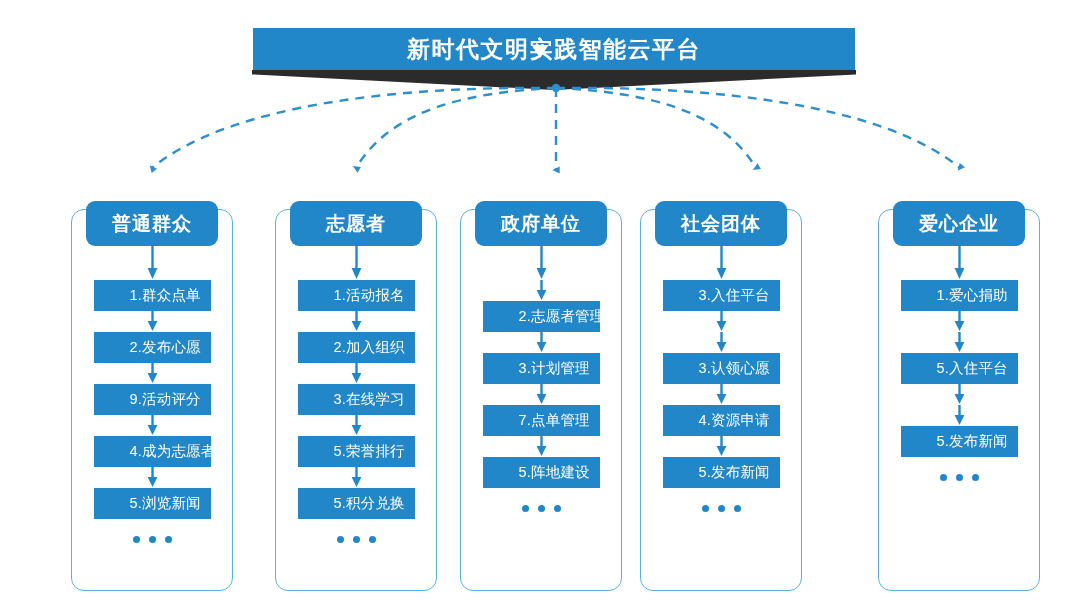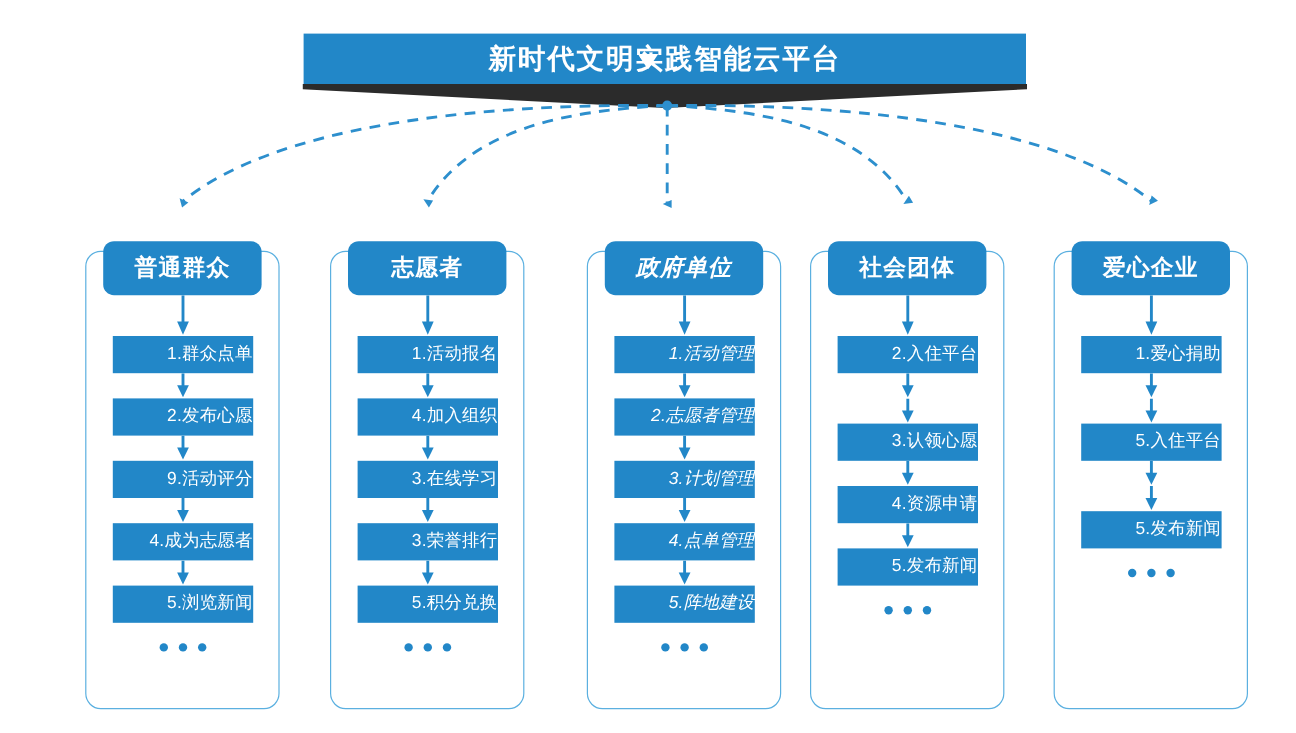--- a/index.html
+++ b/index.html
@@ -151,23 +151,24 @@
   }
   .arrow-long { height: 34px; }
   .arrow-short { height: 21px; }
 
   .item-box {
     width: 117px;
     height: 31px;
     background: #2287c8;
     display: flex;
     align-items: center;
-    justify-content: flex-end;
+    justify-content: flex-start;
     flex: none;
     box-sizing: border-box;
+    padding-left: 36px;
   }
   .item-label {
     color: #ffffff;
     font-size: 14.5px;
     line-height: 1;
     white-space: nowrap;
     letter-spacing: 0.2px;
   }
 
   .ellipsis {
@@ -280,112 +281,109 @@
           <path d="M1.6,22 L11.4,22 L6.5,33 Z" fill="#2287c8"></path>
         </svg>
         <div class="item-box">
           <span class="item-label">1.活动报名</span>
         </div>
         <svg class="arrow arrow-short" viewBox="0 0 13 21">
           <line x1="6.5" y1="0" x2="6.5" y2="11" stroke="#2287c8" stroke-width="2.4"></line>
           <path d="M1.6,10 L11.4,10 L6.5,20 Z" fill="#2287c8"></path>
         </svg>
         <div class="item-box">
-          <span class="item-label">4.加入组织</span>
+          <span class="item-label">2.加入组织</span>
         </div>
         <svg class="arrow arrow-short" viewBox="0 0 13 21">
           <line x1="6.5" y1="0" x2="6.5" y2="11" stroke="#2287c8" stroke-width="2.4"></line>
           <path d="M1.6,10 L11.4,10 L6.5,20 Z" fill="#2287c8"></path>
         </svg>
         <div class="item-box">
           <span class="item-label">3.在线学习</span>
         </div>
         <svg class="arrow arrow-short" viewBox="0 0 13 21">
           <line x1="6.5" y1="0" x2="6.5" y2="11" stroke="#2287c8" stroke-width="2.4"></line>
           <path d="M1.6,10 L11.4,10 L6.5,20 Z" fill="#2287c8"></path>
         </svg>
         <div class="item-box">
-          <span class="item-label">3.荣誉排行</span>
+          <span class="item-label">5.荣誉排行</span>
         </div>
         <svg class="arrow arrow-short" viewBox="0 0 13 21">
           <line x1="6.5" y1="0" x2="6.5" y2="11" stroke="#2287c8" stroke-width="2.4"></line>
           <path d="M1.6,10 L11.4,10 L6.5,20 Z" fill="#2287c8"></path>
         </svg>
         <div class="item-box">
           <span class="item-label">5.积分兑换</span>
         </div>
         <div class="ellipsis">
           <i></i>
           <i></i>
           <i></i>
         </div>
       </div>
     </div>
 
-    <div class="column" style="left:489px;font-style:italic;">
+    <div class="column" style="left:460px;">
       <div class="col-frame"></div>
       <div class="col-header">
         <span class="col-header-label">政府单位</span>
       </div>
       <div class="col-body">
         <svg class="arrow arrow-long" viewBox="0 0 13 34">
           <line x1="6.5" y1="0" x2="6.5" y2="23" stroke="#2287c8" stroke-width="2.4"></line>
           <path d="M1.6,22 L11.4,22 L6.5,33 Z" fill="#2287c8"></path>
         </svg>
-        <div class="item-box">
-          <span class="item-label">1.活动管理</span>
-        </div>
         <svg class="arrow arrow-short" viewBox="0 0 13 21">
           <line x1="6.5" y1="0" x2="6.5" y2="11" stroke="#2287c8" stroke-width="2.4"></line>
           <path d="M1.6,10 L11.4,10 L6.5,20 Z" fill="#2287c8"></path>
         </svg>
         <div class="item-box">
           <span class="item-label">2.志愿者管理</span>
         </div>
         <svg class="arrow arrow-short" viewBox="0 0 13 21">
           <line x1="6.5" y1="0" x2="6.5" y2="11" stroke="#2287c8" stroke-width="2.4"></line>
           <path d="M1.6,10 L11.4,10 L6.5,20 Z" fill="#2287c8"></path>
         </svg>
         <div class="item-box">
           <span class="item-label">3.计划管理</span>
         </div>
         <svg class="arrow arrow-short" viewBox="0 0 13 21">
           <line x1="6.5" y1="0" x2="6.5" y2="11" stroke="#2287c8" stroke-width="2.4"></line>
           <path d="M1.6,10 L11.4,10 L6.5,20 Z" fill="#2287c8"></path>
         </svg>
         <div class="item-box">
-          <span class="item-label">4.点单管理</span>
+          <span class="item-label">7.点单管理</span>
         </div>
         <svg class="arrow arrow-short" viewBox="0 0 13 21">
           <line x1="6.5" y1="0" x2="6.5" y2="11" stroke="#2287c8" stroke-width="2.4"></line>
           <path d="M1.6,10 L11.4,10 L6.5,20 Z" fill="#2287c8"></path>
         </svg>
         <div class="item-box">
           <span class="item-label">5.阵地建设</span>
         </div>
         <div class="ellipsis">
           <i></i>
           <i></i>
           <i></i>
         </div>
       </div>
     </div>
 
-    <div class="column" style="left:675px;">
+    <div class="column" style="left:640px;">
       <div class="col-frame"></div>
       <div class="col-header">
         <span class="col-header-label">社会团体</span>
       </div>
       <div class="col-body">
         <svg class="arrow arrow-long" viewBox="0 0 13 34">
           <line x1="6.5" y1="0" x2="6.5" y2="23" stroke="#2287c8" stroke-width="2.4"></line>
           <path d="M1.6,22 L11.4,22 L6.5,33 Z" fill="#2287c8"></path>
         </svg>
         <div class="item-box">
-          <span class="item-label">2.入住平台</span>
+          <span class="item-label">3.入住平台</span>
         </div>
         <svg class="arrow arrow-short" viewBox="0 0 13 21">
           <line x1="6.5" y1="0" x2="6.5" y2="11" stroke="#2287c8" stroke-width="2.4"></line>
           <path d="M1.6,10 L11.4,10 L6.5,20 Z" fill="#2287c8"></path>
         </svg>
         <svg class="arrow arrow-short" viewBox="0 0 13 21">
           <line x1="6.5" y1="0" x2="6.5" y2="11" stroke="#2287c8" stroke-width="2.4"></line>
           <path d="M1.6,10 L11.4,10 L6.5,20 Z" fill="#2287c8"></path>
         </svg>
         <div class="item-box">

